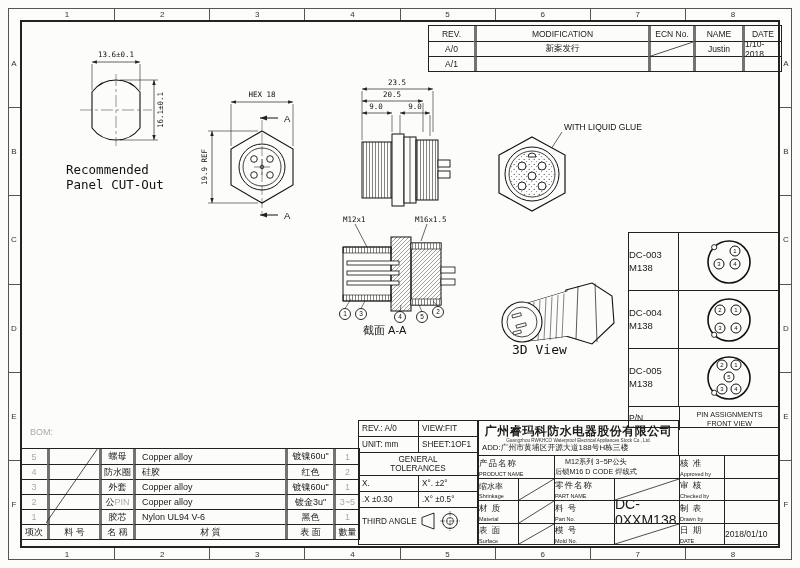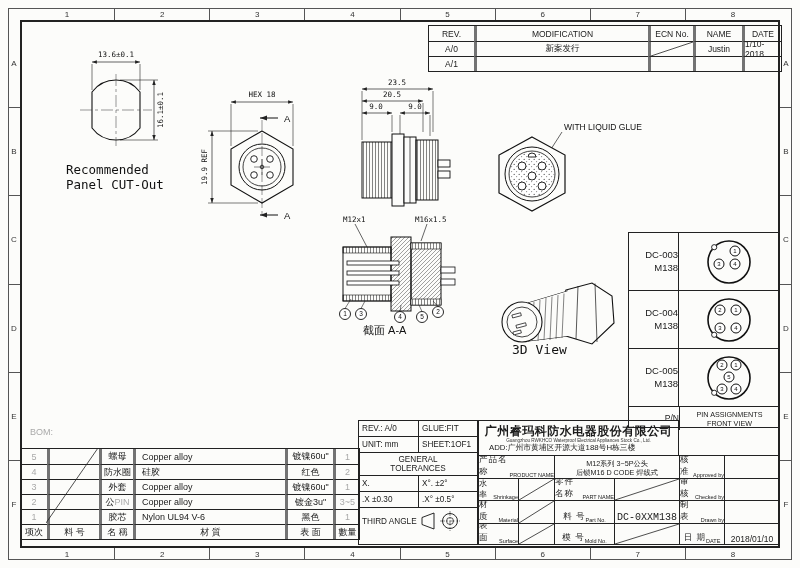--- a/index.html
+++ b/index.html
@@ -26,39 +26,39 @@
   .cell-left{justify-content:flex-start !important;padding-left:6px}
   .grey{color:#a9a9a9}
   .diag{position:absolute;inset:0;width:100%;height:100%}
   .pre{white-space:pre-line;text-align:center}
   .notes{position:absolute;left:32px;top:259px;margin:0;font-family:"DejaVu Sans Mono",monospace;font-size:10px;line-height:15.5px;color:#111;white-space:pre}
   .caption{position:absolute;font-size:12.5px;color:#111;line-height:15px;white-space:pre-line;font-family:"DejaVu Sans Mono",monospace}
   .dim{font-family:"DejaVu Sans Mono",monospace;font-size:7.5px;fill:#111}
   .svgtxt{font-family:"Liberation Sans",sans-serif;fill:#111}
   .pin-table{position:absolute;left:628px;top:232px;width:152px;height:196px;border:1px solid #222;box-sizing:border-box}
   .pt-row{height:57px;display:flex;border-bottom:1px solid #222}
-  .pt-label{width:50px;border-right:1px solid #222;display:flex;flex-direction:column;align-items:flex-end;justify-content:center;font-size:9.5px;line-height:1.3}
+  .pt-label{width:50px;border-right:1px solid #222;display:flex;flex-direction:column;align-items:flex-start;justify-content:center;font-size:9.5px;line-height:1.3}
   .pt-view{flex:1;display:flex;align-items:center;justify-content:center}
   .pt-footer{height:23px;display:flex;font-size:8px}
   .pt-ftitle{flex:1;display:flex;align-items:center;justify-content:center;font-size:7.2px;line-height:1.25;text-align:center;white-space:pre-line}
   .tol{position:absolute;left:358px;top:420px;width:120px;height:125px;border:1px solid #222;box-sizing:border-box;font-size:8.2px}
   .tol-row{display:flex;border-top:1px solid #222}
   .tol-row:first-child{border-top:0}
   .tol-cell{width:60px;display:flex;align-items:center;padding-left:3px;box-sizing:border-box}
   .tol-cell+.tol-cell{border-left:1px solid #222}
   .tr-block{position:absolute;left:478px;top:420px;width:302px;height:125px;border-left:1px solid #222;border-right:1px solid #222;border-bottom:1px solid #222;box-sizing:border-box}
   .tr-row{position:absolute;left:0;width:300px;display:flex;border-top:1px solid #222;box-sizing:border-box}
-  .tr-cell{display:flex;flex-direction:row;align-items:flex-end;justify-content:center;box-sizing:border-box;position:relative;overflow:hidden}
+  .tr-cell{display:flex;flex-direction:column;align-items:flex-start;justify-content:center;box-sizing:border-box;position:relative;overflow:hidden}
   .tr-cell+.tr-cell{border-left:1px solid #222}
   .cn{font-size:8.5px;letter-spacing:1px}
   .en{font-size:5.5px;margin-top:1px;letter-spacing:0;white-space:nowrap}
   .company-cell{position:absolute;left:0;top:0;width:200px;height:35px;border-top:1px solid #222;border-right:1px solid #222;box-sizing:border-box;display:flex;flex-direction:column;justify-content:center}
   .co-name{font-size:12px;font-weight:bold;letter-spacing:.5px;text-align:center;line-height:13px}
   .co-en{font-size:4.6px;text-align:center;white-space:nowrap;color:#333}
-  .co-add{font-size:7.8px;padding-left:10px;white-space:nowrap;line-height:9px}
+  .co-add{font-size:7.8px;padding-left:3px;white-space:nowrap;line-height:9px}
 </style>
 </head>
 <body>
 
 <div class="sheet">
 
   <div class="outer-frame"></div>
   <div class="inner-frame"></div>
 
   <div class="ruler ruler-top">
@@ -416,21 +416,21 @@
     <div>表 面</div>
     <div>數量</div>
   </div>
   <svg class="abs" style="left:46px;top:448px" width="52" height="75">
       <line x1="0" y1="75" x2="52" y2="0" stroke="#222" stroke-width="0.8"></line>
     </svg>
 
   <div class="tol">
     <div class="tol-row" style="height:15px">
       <div class="tol-cell">REV.: A/0</div>
-      <div class="tol-cell">GLUE:FIT</div>
+      <div class="tol-cell">VIEW:FIT</div>
     </div>
     <div class="tol-row" style="height:15px">
       <div class="tol-cell">UNIT: mm</div>
       <div class="tol-cell">SHEET:1OF1</div>
     </div>
     <div class="tol-row" style="height:22px">
       <div class="tol-cell pre" style="width:120px;justify-content:center;padding-left:0">GENERAL
 TOLERANCES</div>
     </div>
     <div class="tol-row" style="height:15px">
@@ -506,21 +506,21 @@
       </div>
       <div class="tr-cell" style="width:36px">
           <svg class="diag">
             <line x1="0" y1="100%" x2="100%" y2="0" stroke="#222" stroke-width="0.8"></line>
           </svg>
         </div>
       <div class="tr-cell" style="width:60px">
         <span class="cn">料 号</span>
         <span class="en">Part No.</span>
       </div>
-      <div class="tr-cell" style="width:65px;font-size:10px;font-family:Liberation Mono, monospace">DC-0XXM138</div>
+      <div class="tr-cell" style="width:65px;font-size:14px;font-family:Liberation Sans, sans-serif">DC-0XXM138</div>
       <div class="tr-cell" style="width:45px">
         <span class="cn">制 表</span>
         <span class="en">Drawn by</span>
       </div>
       <div class="tr-cell" style="width:55px"></div>
     </div>
     <div class="tr-row" style="top:103px;height:21px">
       <div class="tr-cell" style="width:39px">
         <span class="cn">表 面</span>
         <span class="en">Surface</span>

